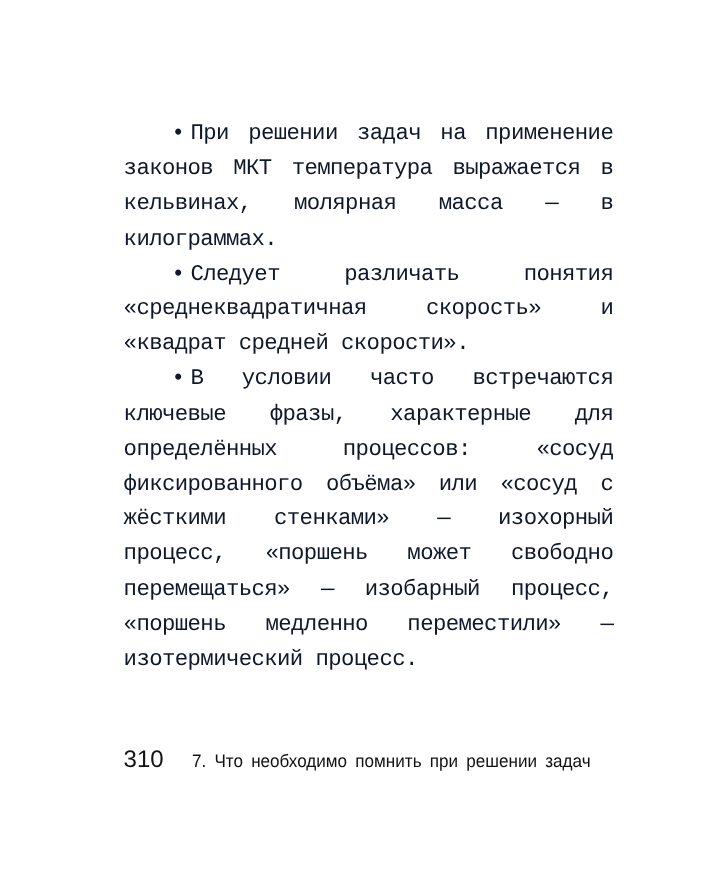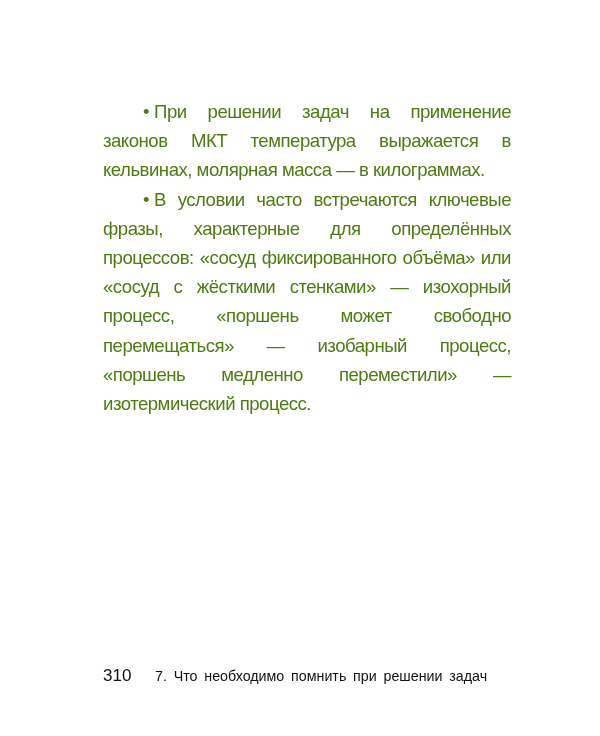--- a/index.html
+++ b/index.html
@@ -1,36 +1,37 @@
 <!DOCTYPE html>
 <html><head>
 <meta charset="utf-8">
 <style>
   html, body { margin: 0; padding: 0; background: #ffffff; }
   body { width: 600px; height: 736px; position: relative; overflow: hidden; }
   .page {
     position: absolute; left: 103px; top: 97px; width: 408px;
-    font-family: Liberation Sans, sans-serif;
-    font-size: 18.6px; line-height: 29.2px; color: #4d7c0f;
+    font-family: Liberation Mono, monospace;
+    font-size: 18.6px; line-height: 29.2px; color: #0f172a;
     letter-spacing: -0.5px;
   }
   .para { margin: 0; text-align: justify; text-indent: 40px; }
   .para .bullet { margin-right: 5px; }
   .footer {
     position: absolute; left: 103px; top: 622px; width: 420px;
     font-family: "Liberation Sans", sans-serif; color: #111111;
     display: flex; align-items: baseline;
   }
-  .page-num { font-size: 17px; margin-right: 24px; margin-top: 44px; }
+  .page-num { font-size: 20px; margin-right: 24px; }
   .running-head { font-size: 15px; word-spacing: 3px; transform: scaleX(0.95); transform-origin: left; }
 </style>
 </head>
 <body>
 
 <div class="page">
   <p class="para"><span class="bullet">•</span><span>При решении задач на применение законов МКТ температура выражается в кельвинах, молярная масса — в килограммах.</span></p>
+  <p class="para"><span class="bullet">•</span><span>Следует различать понятия «среднеквадратичная скорость» и «квадрат средней скорости».</span></p>
   <p class="para"><span class="bullet">•</span><span>В условии часто встречаются ключевые фразы, характерные для определённых процессов: «сосуд фиксированного объёма» или «сосуд с жёсткими стенками» — изохорный процесс, «поршень может свободно перемещаться» — изобарный процесс, «поршень медленно переместили» — изотермический процесс.</span></p>
 </div>
 
 <div class="footer">
   <span class="page-num">310</span>
   <span class="running-head">7. Что необходимо помнить при решении задач</span>
 </div>
 
 </body></html>

